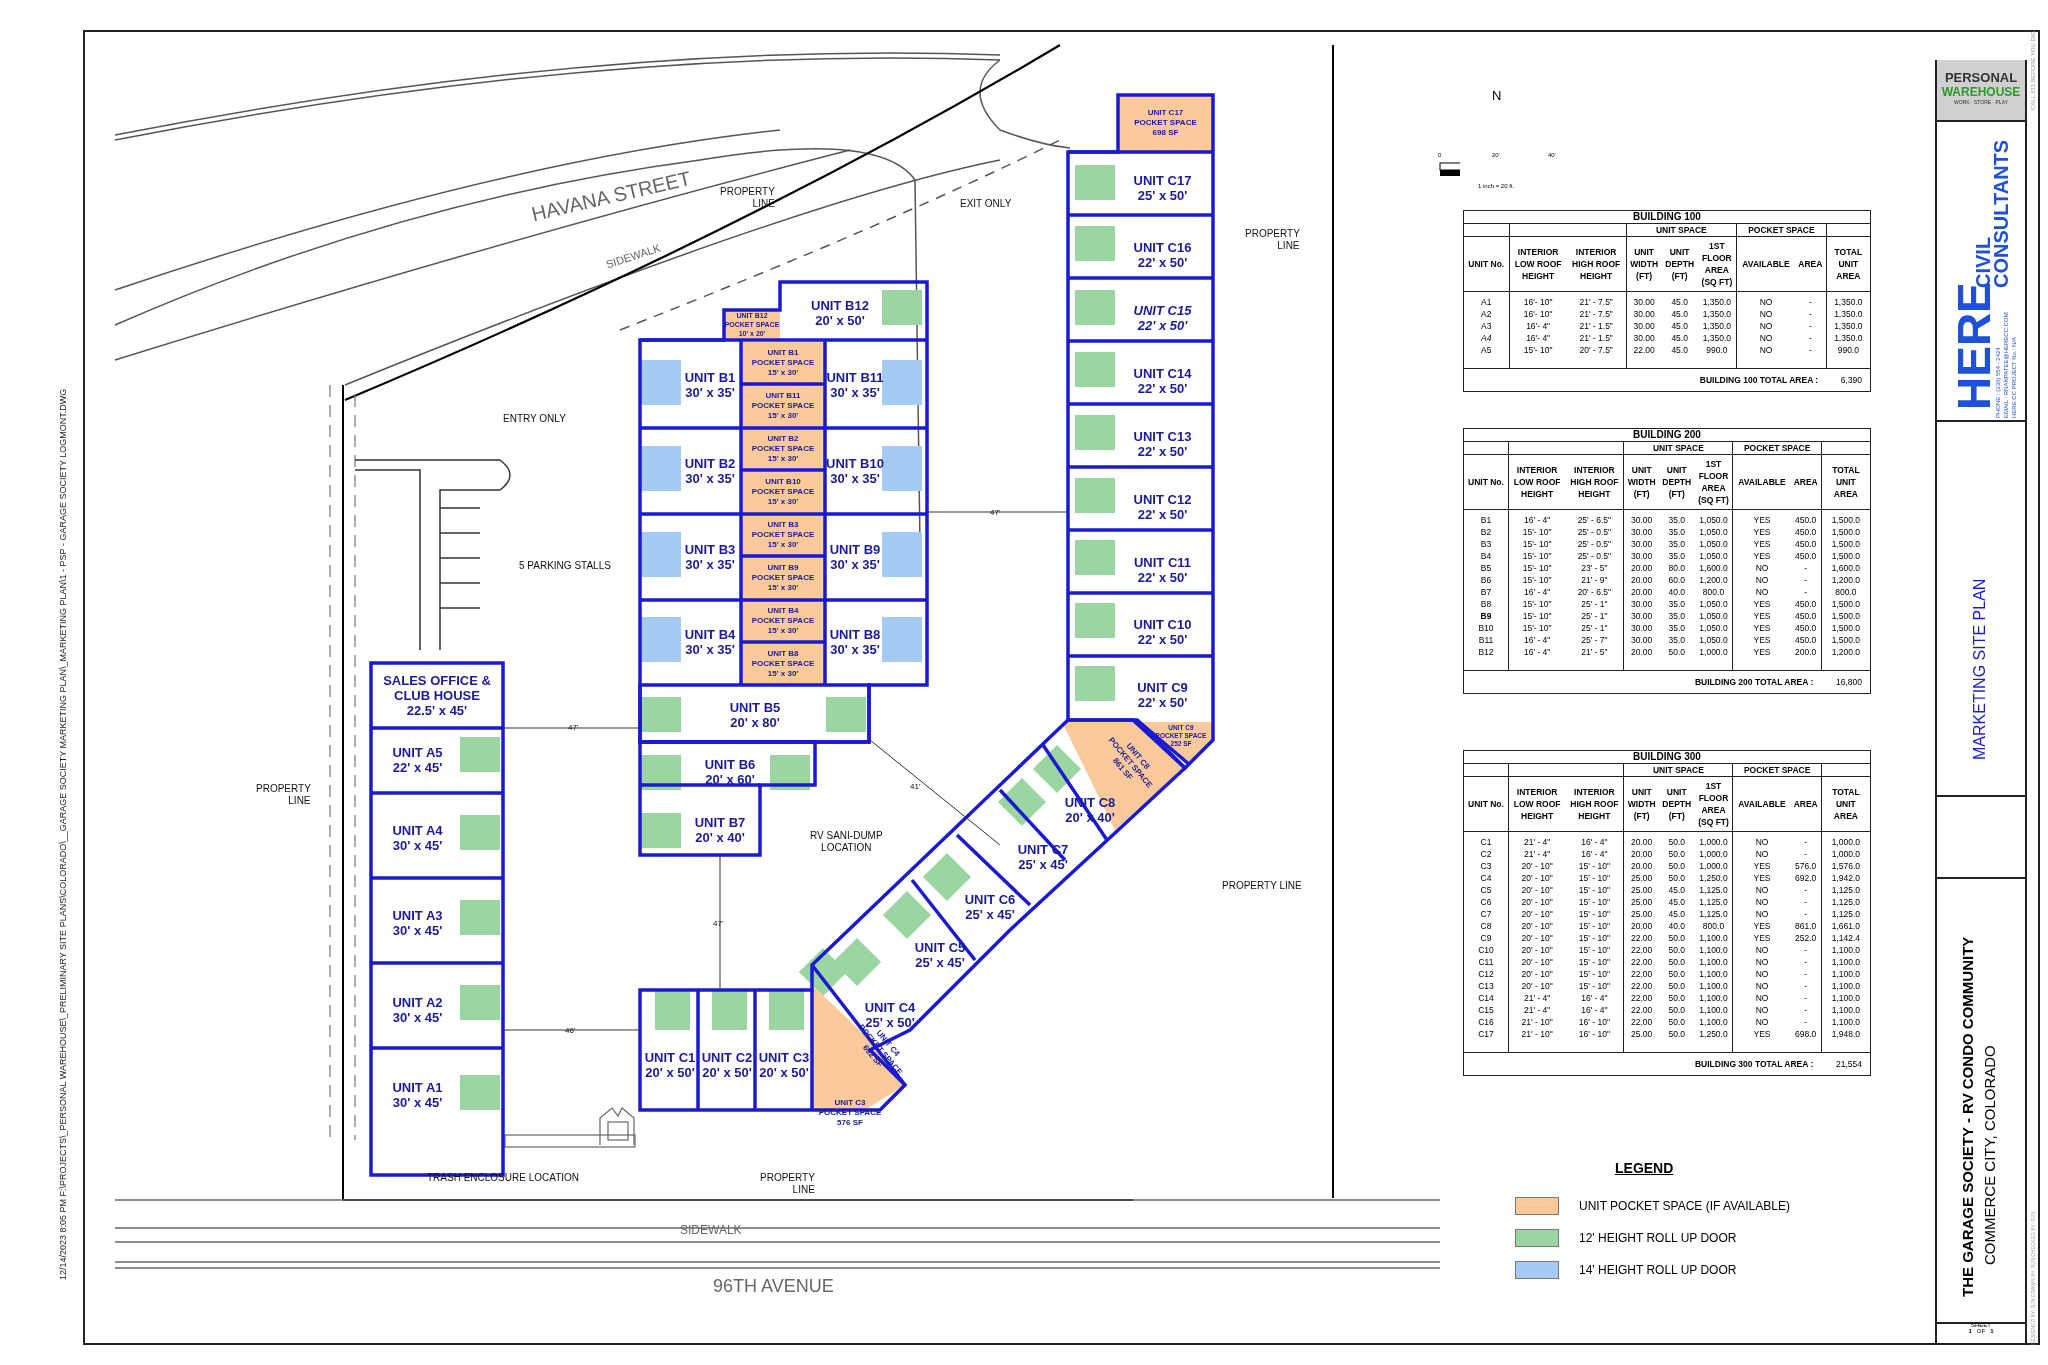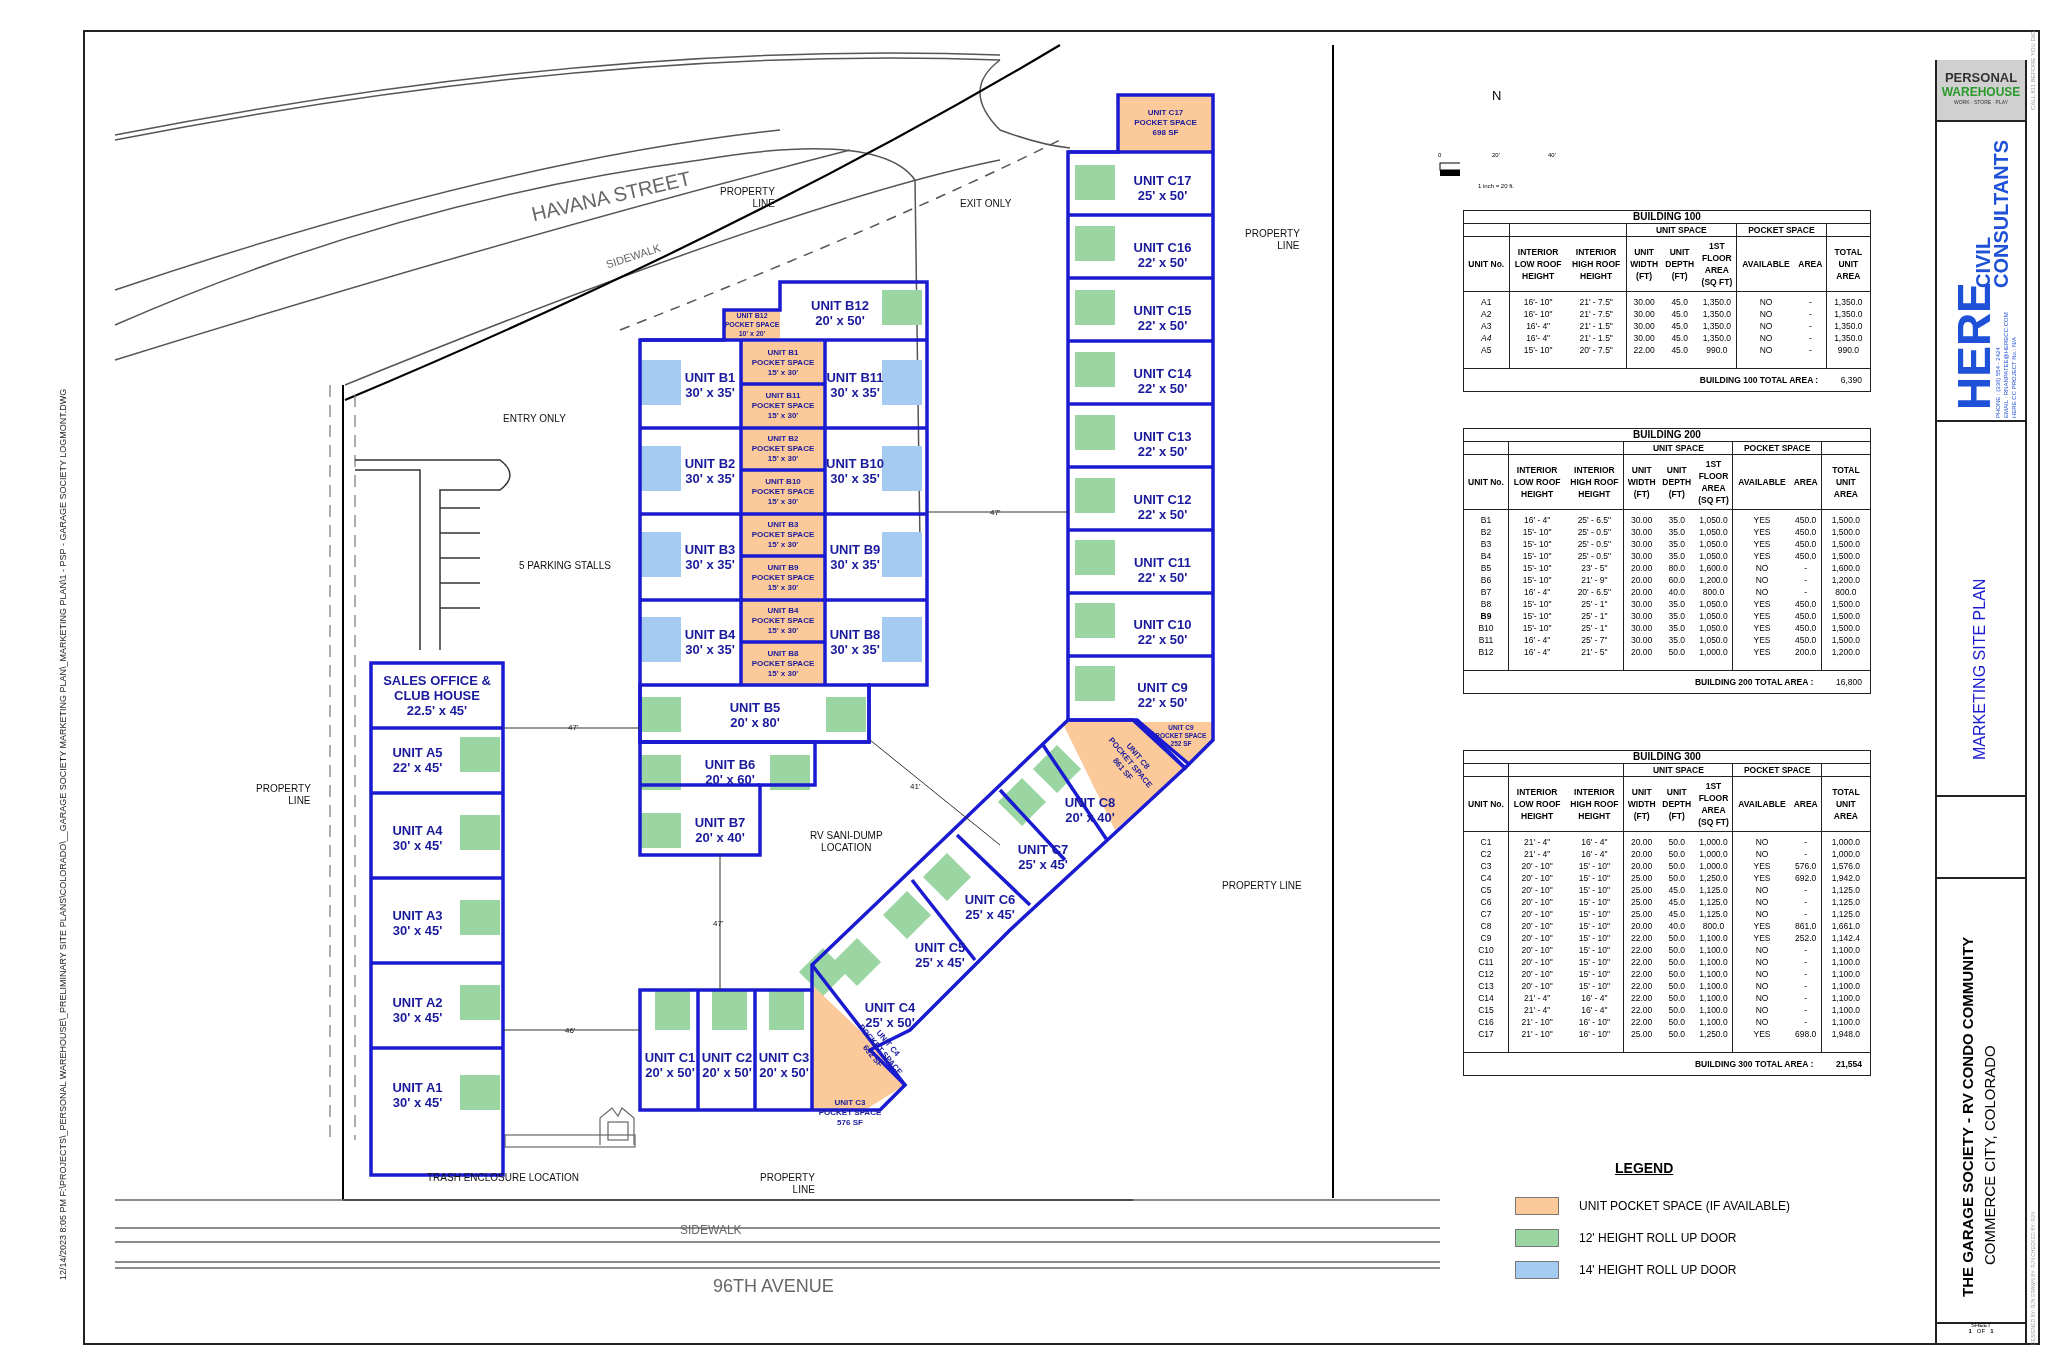--- a/index.html
+++ b/index.html
@@ -377,21 +377,21 @@
     <div>22' x 50'</div>
   </div>
 <div class="unit-lbl" style="left:1125px;top:429px;width:75px;">
     <div>UNIT C13</div>
     <div>22' x 50'</div>
   </div>
 <div class="unit-lbl" style="left:1125px;top:366px;width:75px;">
     <div>UNIT C14</div>
     <div>22' x 50'</div>
   </div>
-<div class="unit-lbl" style="left:1125px;top:303px;width:75px;">
+<div class="unit-lbl" style="left:1125px;top:303px;width:75px;font-style:italic;">
     <div>UNIT C15</div>
     <div>22' x 50'</div>
   </div>
 <div class="unit-lbl" style="left:1125px;top:240px;width:75px;">
     <div>UNIT C16</div>
     <div>22' x 50'</div>
   </div>
 <div class="unit-lbl" style="left:1125px;top:173px;width:75px;">
     <div>UNIT C17</div>
     <div>25' x 50'</div>
@@ -962,21 +962,21 @@
           <td style="height: 12px; border-right: 1.5px solid rgb(34, 34, 34);"></td>
           <td style="height: 12px;"></td>
           <td style="height: 12px;"></td>
           <td style="height: 12px; border-right: 1.5px solid rgb(34, 34, 34);"></td>
           <td style="height: 12px;"></td>
           <td style="height: 12px; border-right: 1.5px solid rgb(34, 34, 34);"></td>
           <td style="height: 12px; border-left: 1.5px solid rgb(34, 34, 34); border-right: 1.5px solid rgb(34, 34, 34);"></td>
         </tr>
         <tr class="total">
           <td colspan="8" style="border-right: none;">BUILDING 300 TOTAL AREA :</td>
-          <td style="font-weight: bold; border-left: none;">21,554</td>
+          <td style="font-weight: normal; border-left: none;">21,554</td>
         </tr>
       </tbody>
     </table>
 </div>
 
 <div class="legend">
   <div class="ttl">LEGEND</div>
   <div class="row">
       <div class="sw" style="background:#fbc99a"></div>
       <span class="lt">UNIT POCKET SPACE (IF AVAILABLE)</span>

